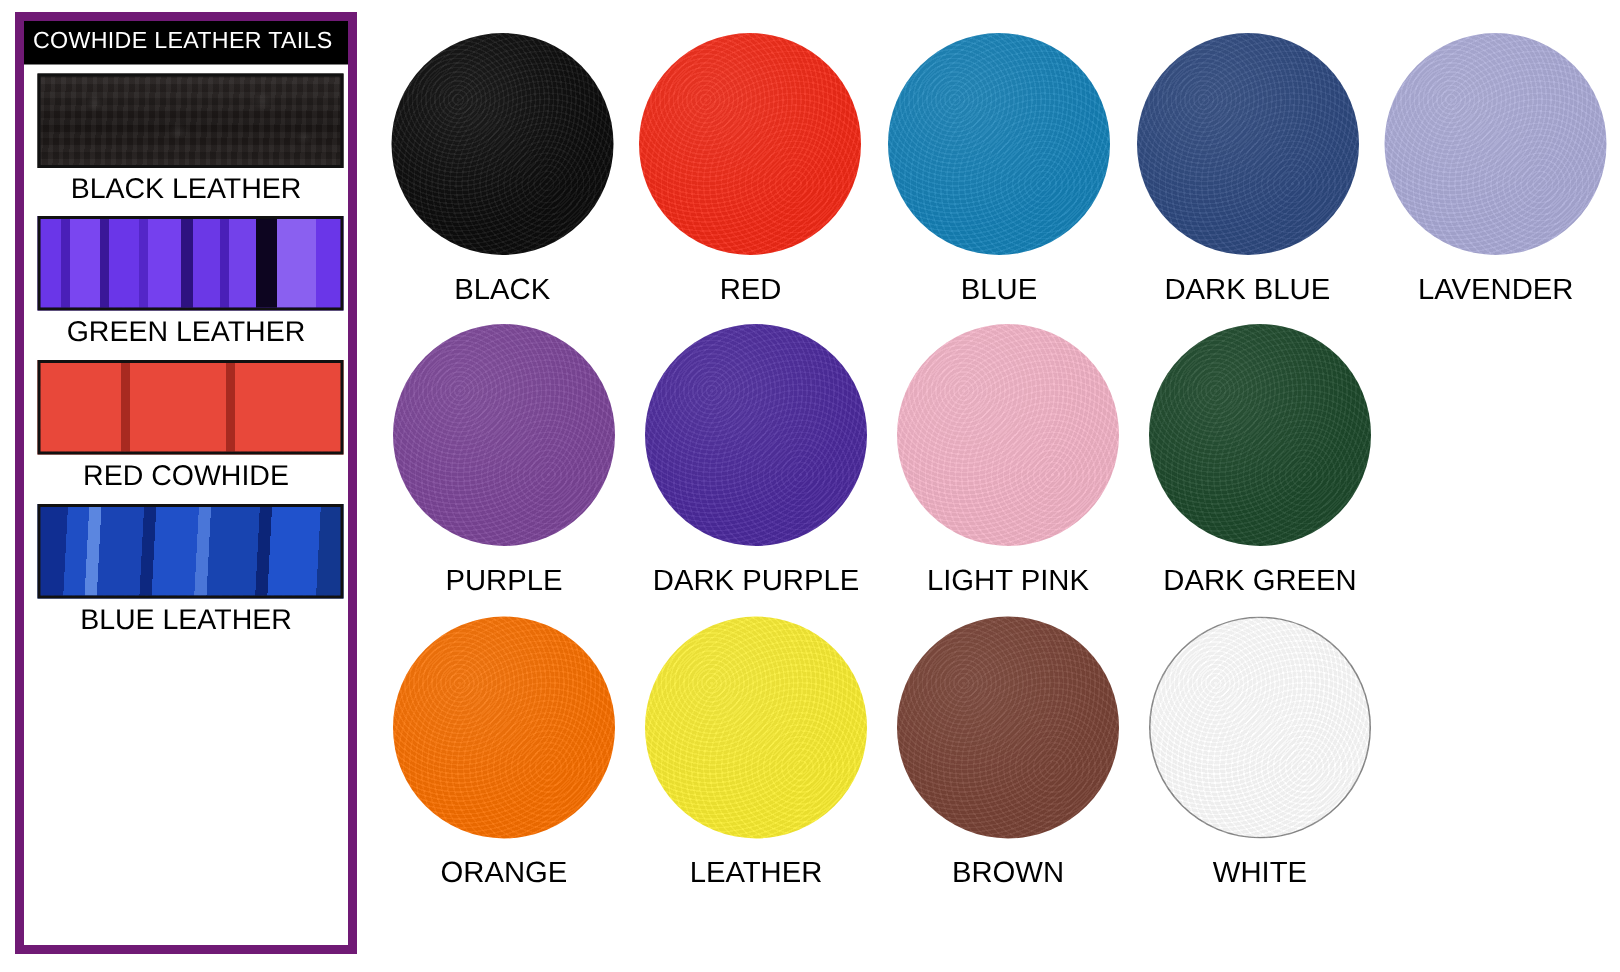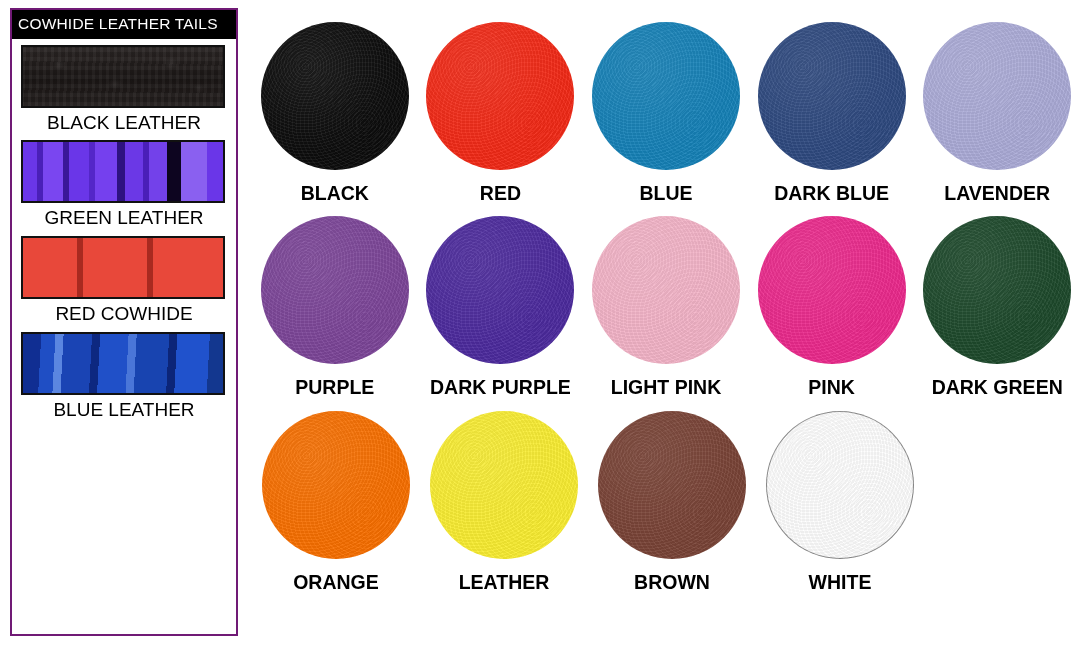--- a/index.html
+++ b/index.html
@@ -15,21 +15,21 @@
     overflow: hidden;
   }
 
   
   #leather-panel {
     position: absolute;
     left: 10px;
     top: 8px;
     width: 228px;
     height: 628px;
-    border: 2px solid #701a75;
+    border: 6px solid #701a75;
     background: #ffffff;
     box-sizing: border-box;
   }
   #leather-panel-header {
     background: #000000;
     color: #ffffff;
     font-size: 15.5px;
     letter-spacing: 0.2px;
     line-height: 1;
     padding: 6px 4px 7px 6px;
@@ -153,21 +153,20 @@
       radial-gradient(circle at 36% 30%, rgba(255,255,255,0.07), rgba(0,0,0,0) 62%);
     pointer-events: none;
   }
   .swatch-label {
     margin-top: 13px;
     font-size: 19.5px;
     color: #000000;
     text-align: center;
     white-space: nowrap;
     line-height: 1.1;
-    font-weight: bold;
   }
 </style>
 </head>
 <body>
 
 <div id="leather-panel">
   <div id="leather-panel-header">COWHIDE LEATHER TAILS</div>
   <div id="leather-list">
 
     <div class="leather-item">
@@ -226,24 +225,20 @@
     </div>
     <div class="swatch-cell">
       <div class="swatch-circle" style="background-color: rgb(77, 43, 158);"></div>
       <div class="swatch-label">DARK PURPLE</div>
     </div>
     <div class="swatch-cell">
       <div class="swatch-circle" style="background-color: rgb(244, 180, 200);"></div>
       <div class="swatch-label">LIGHT PINK</div>
     </div>
     <div class="swatch-cell">
-      <div class="swatch-circle" style="background-color: rgb(236, 42, 141);"></div>
-      <div class="swatch-label">PINK</div>
-    </div>
-    <div class="swatch-cell">
       <div class="swatch-circle" style="background-color: rgb(30, 74, 44);"></div>
       <div class="swatch-label">DARK GREEN</div>
     </div>
   </div>
 
   <div class="swatch-row">
     <div class="swatch-cell">
       <div class="swatch-circle" style="background-color: rgb(249, 112, 0);"></div>
       <div class="swatch-label">ORANGE</div>
     </div>

